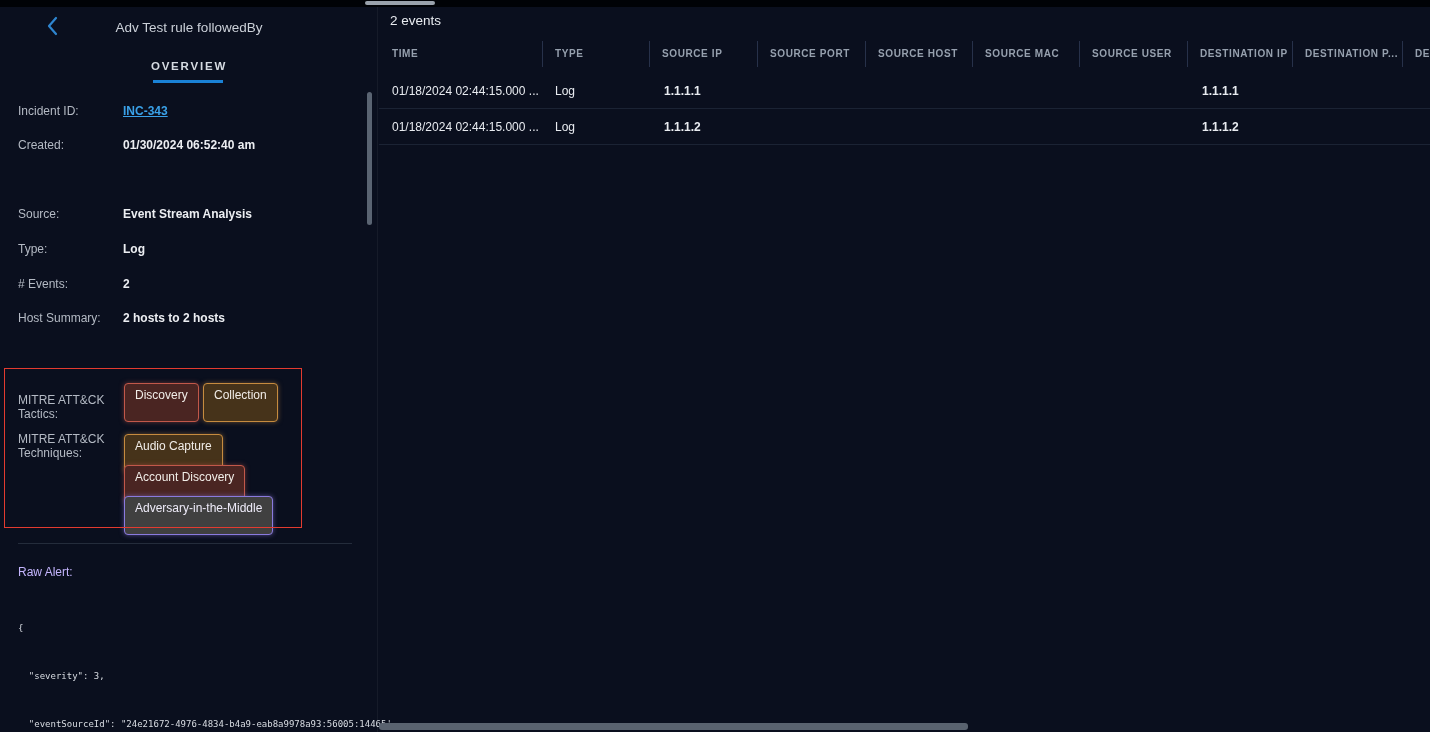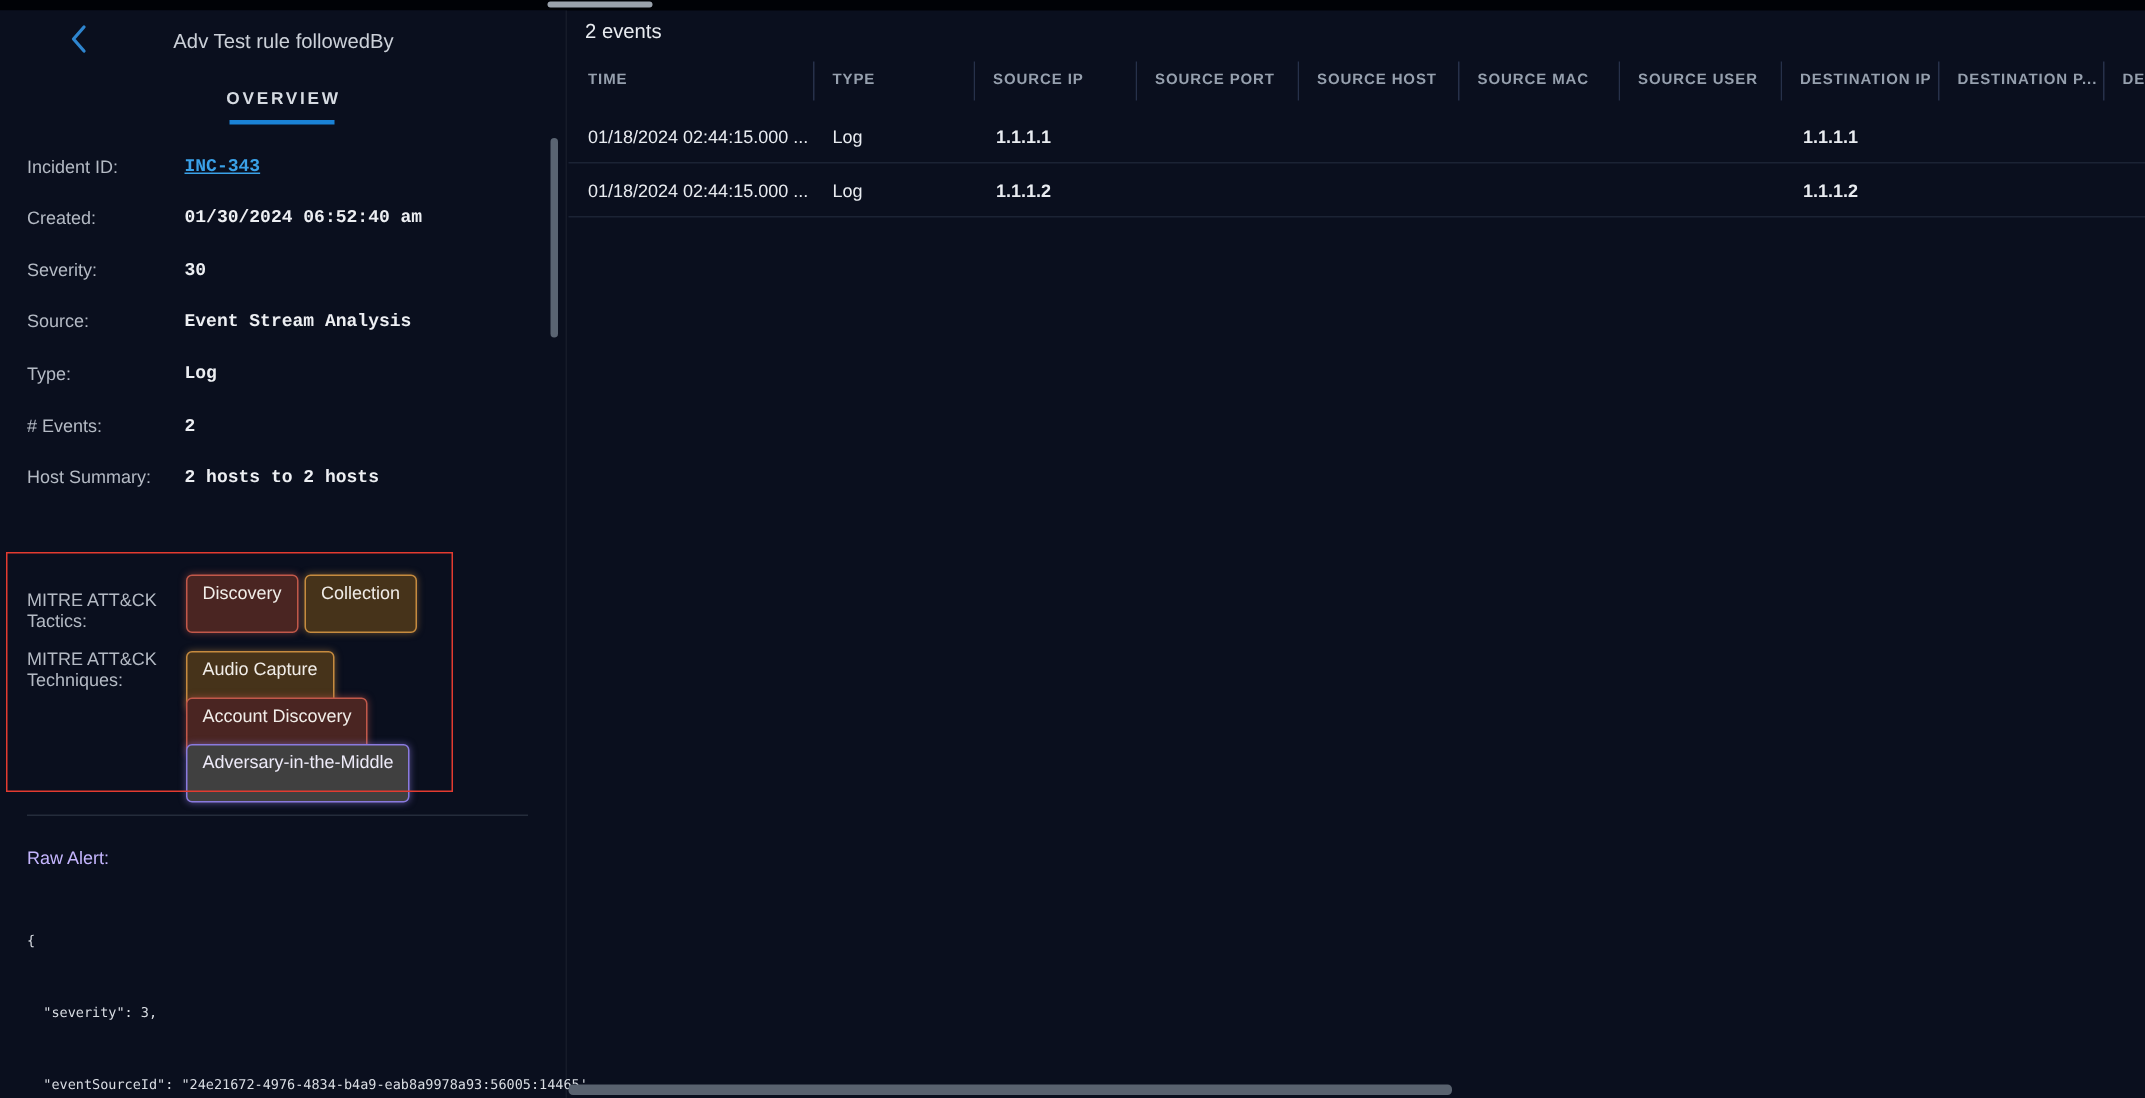--- a/index.html
+++ b/index.html
@@ -18,21 +18,21 @@
   
   .left-panel { position:absolute; left:0; top:7px; width:378px; height:725px; background:#0a0f1e; border-right:1px solid rgba(255,255,255,0.05); }
   .back-btn { position:absolute; left:42px; top:8px; width:22px; height:22px; cursor:pointer; }
   .panel-title { position:absolute; left:0; top:13px; width:378px; text-align:center; font-size:13.5px; color:#cbd0d8; }
   .tab { position:absolute; left:0; top:53px; width:378px; text-align:center; font-size:11.5px; font-weight:bold; letter-spacing:1.8px; color:#d6dbe2; cursor:pointer; }
   .tab-underline { position:absolute; left:153px; top:73px; width:70px; height:3px; background:#1a82d6; }
   .v-scrollbar { position:absolute; left:367px; top:85px; width:5px; height:133px; background:#5a6472; border-radius:3px; }
 
   .field-row { position:absolute; left:0; width:378px; height:30px; }
   .field-label { position:absolute; left:18px; top:0; width:105px; font-size:12px; color:#b4bac4; line-height:14px; }
-  .field-value { position:absolute; left:123px; top:0; font-size:12px; font-weight:bold; color:#eceef2; white-space:nowrap;font-family:Liberation Mono, monospace; }
+  .field-value { position:absolute; left:123px; top:0; font-size:12px; font-weight:bold; color:#eceef2; white-space:nowrap; }
   .field-value.link { color:#3aa1e8; text-decoration:underline; font-weight:bold; cursor:pointer; }
 
   
   .mitre-annotation { position:absolute; left:4px; top:361px; width:298px; height:160px; border:1.5px solid #e33b30; pointer-events:none; }
   .badge {
     position:absolute; height:39px; line-height:22px; padding:0 10px;
     border-radius:4px; font-size:12px; color:#f1ede8; border:1px solid;
     white-space:nowrap; cursor:pointer;
   }
   .badge-red    { background:#4a2522; border-color:#c2584a; box-shadow:0 0 5px rgba(194,88,74,0.5); }
@@ -92,24 +92,20 @@
 
   <div class="v-scrollbar"></div>
 
   <div class="field-row" style="top:97px">
     <span class="field-label">Incident ID:</span>
     <span class="field-value link">INC-343</span>
   </div>
   <div class="field-row" style="top:131px">
     <span class="field-label">Created:</span>
     <span class="field-value">01/30/2024 06:52:40 am</span>
-  </div>
-  <div class="field-row" style="top:166px">
-    <span class="field-label">Severity:</span>
-    <span class="field-value">30</span>
   </div>
   <div class="field-row" style="top:200px">
     <span class="field-label">Source:</span>
     <span class="field-value">Event Stream Analysis</span>
   </div>
   <div class="field-row" style="top:235px">
     <span class="field-label">Type:</span>
     <span class="field-value">Log</span>
   </div>
   <div class="field-row" style="top:270px">

